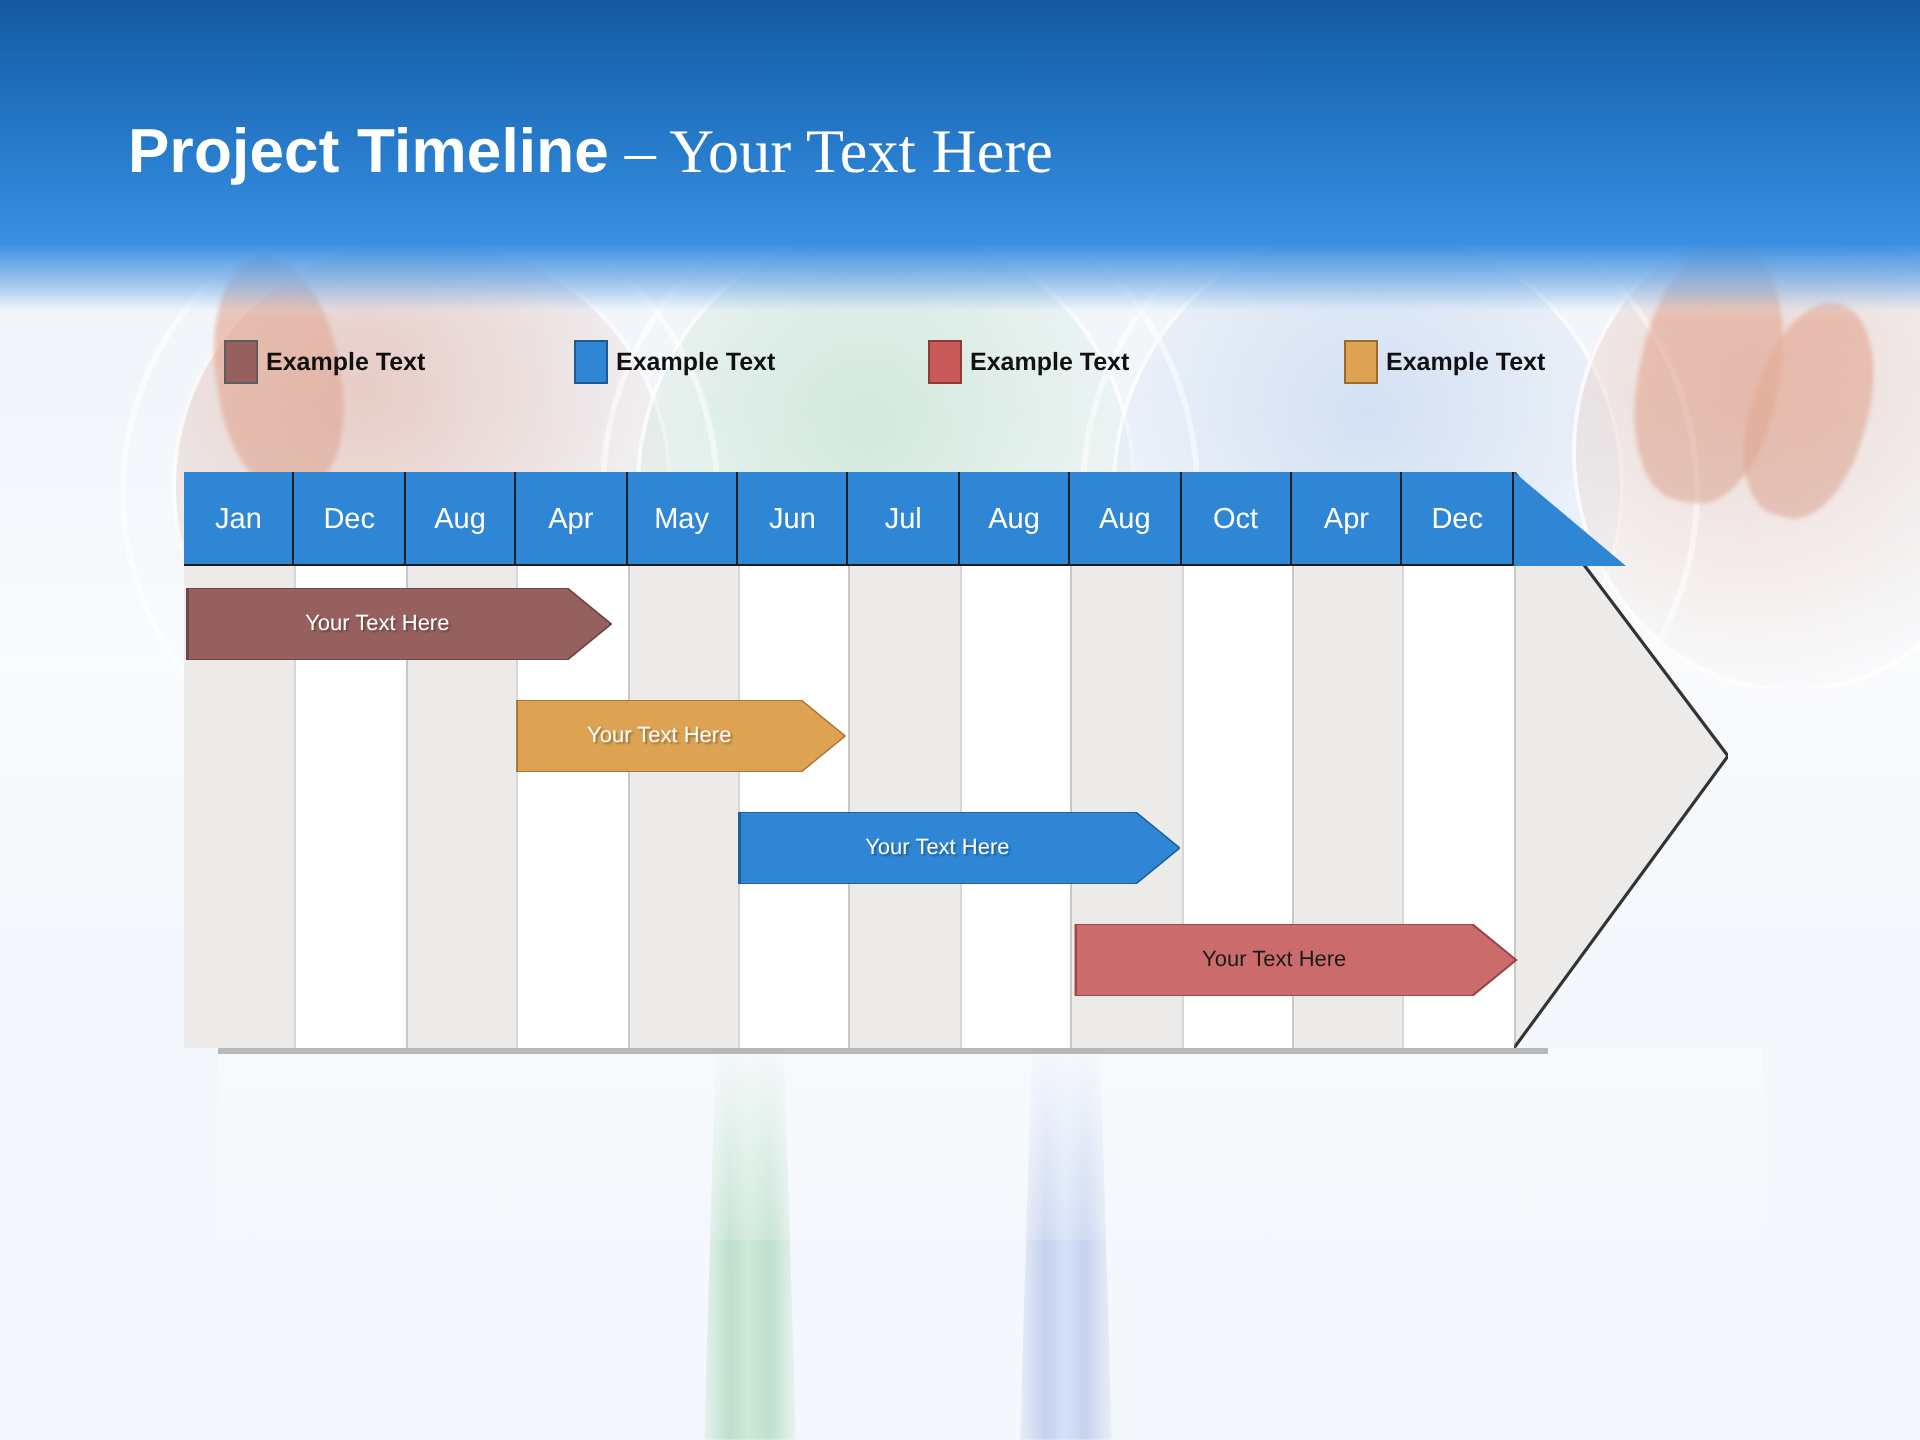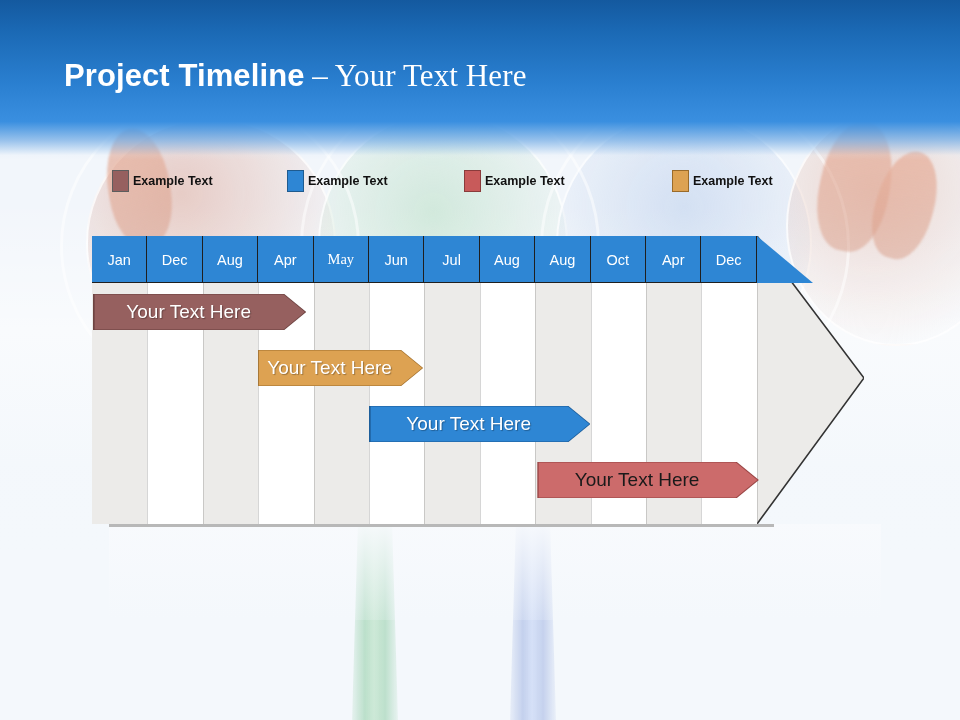--- a/index.html
+++ b/index.html
@@ -125,21 +125,21 @@
     clip-path: polygon(0 0, calc(100% - 22px) 0, 100% 50%, calc(100% - 22px) 100%, 0 100%);
   }
   .task-inner {
     position:absolute; inset:0;
     clip-path: polygon(0 0, calc(100% - 22px) 0, 100% 50%, calc(100% - 22px) 100%, 0 100%);
   }
   .task-label {
     position:relative; z-index:2;
     width:calc(100% - 22px);
     text-align:center;
-    font-size:19px; white-space:nowrap;
+    font-size:11px; white-space:nowrap;
   }
 
   
   #reflection {
     position:absolute; left:109px; top:524px; width:772px; height:96px;
     z-index:3; overflow:hidden;
     background:linear-gradient(to bottom, rgba(248,250,253,0.95), rgba(244,248,252,0.2));
   }
   #refl-top-line {
     position:absolute; left:109px; top:524px; width:665px; height:3px;
@@ -206,21 +206,21 @@
       <div class="body-col shade" style="left: 332.4px; width: 55.4px;"></div>
       <div class="body-col plain" style="left: 387.8px; width: 55.4px;"></div>
       <div class="body-col shade" style="left: 443.2px; width: 55.4px;"></div>
       <div class="body-col plain" style="left: 498.6px; width: 55.4px;"></div>
       <div class="body-col shade" style="left: 554px; width: 55.4px;"></div>
       <div class="body-col plain" style="left: 609.4px; width: 55.4px;"></div>
       <div class="month-cell" style="left: 0px; width: 55.4px;">Jan</div>
       <div class="month-cell" style="left: 55.4px; width: 55.4px;">Dec</div>
       <div class="month-cell" style="left: 110.8px; width: 55.4px;">Aug</div>
       <div class="month-cell" style="left: 166.2px; width: 55.4px;">Apr</div>
-      <div class="month-cell" style="left: 221.6px; width: 55.4px; font-family: Liberation Serif, serif;">May</div>
+      <div class="month-cell" style="left: 221.6px; width: 55.4px;">May</div>
       <div class="month-cell" style="left: 277px; width: 55.4px;">Jun</div>
       <div class="month-cell" style="left: 332.4px; width: 55.4px;">Jul</div>
       <div class="month-cell" style="left: 387.8px; width: 55.4px;">Aug</div>
       <div class="month-cell" style="left: 443.2px; width: 55.4px;">Aug</div>
       <div class="month-cell" style="left: 498.6px; width: 55.4px;">Oct</div>
       <div class="month-cell" style="left: 554px; width: 55.4px;">Apr</div>
       <div class="month-cell" style="left: 609.4px; width: 55.4px;">Dec</div>
       <div style="position: absolute; left: 55.4px; top: 47px; width: 1px; height: 241px; background: rgba(120, 120, 120, 0.3);"></div>
       <div style="position: absolute; left: 110.8px; top: 47px; width: 1px; height: 241px; background: rgba(120, 120, 120, 0.3);"></div>
       <div style="position: absolute; left: 166.2px; top: 47px; width: 1px; height: 241px; background: rgba(120, 120, 120, 0.3);"></div>

